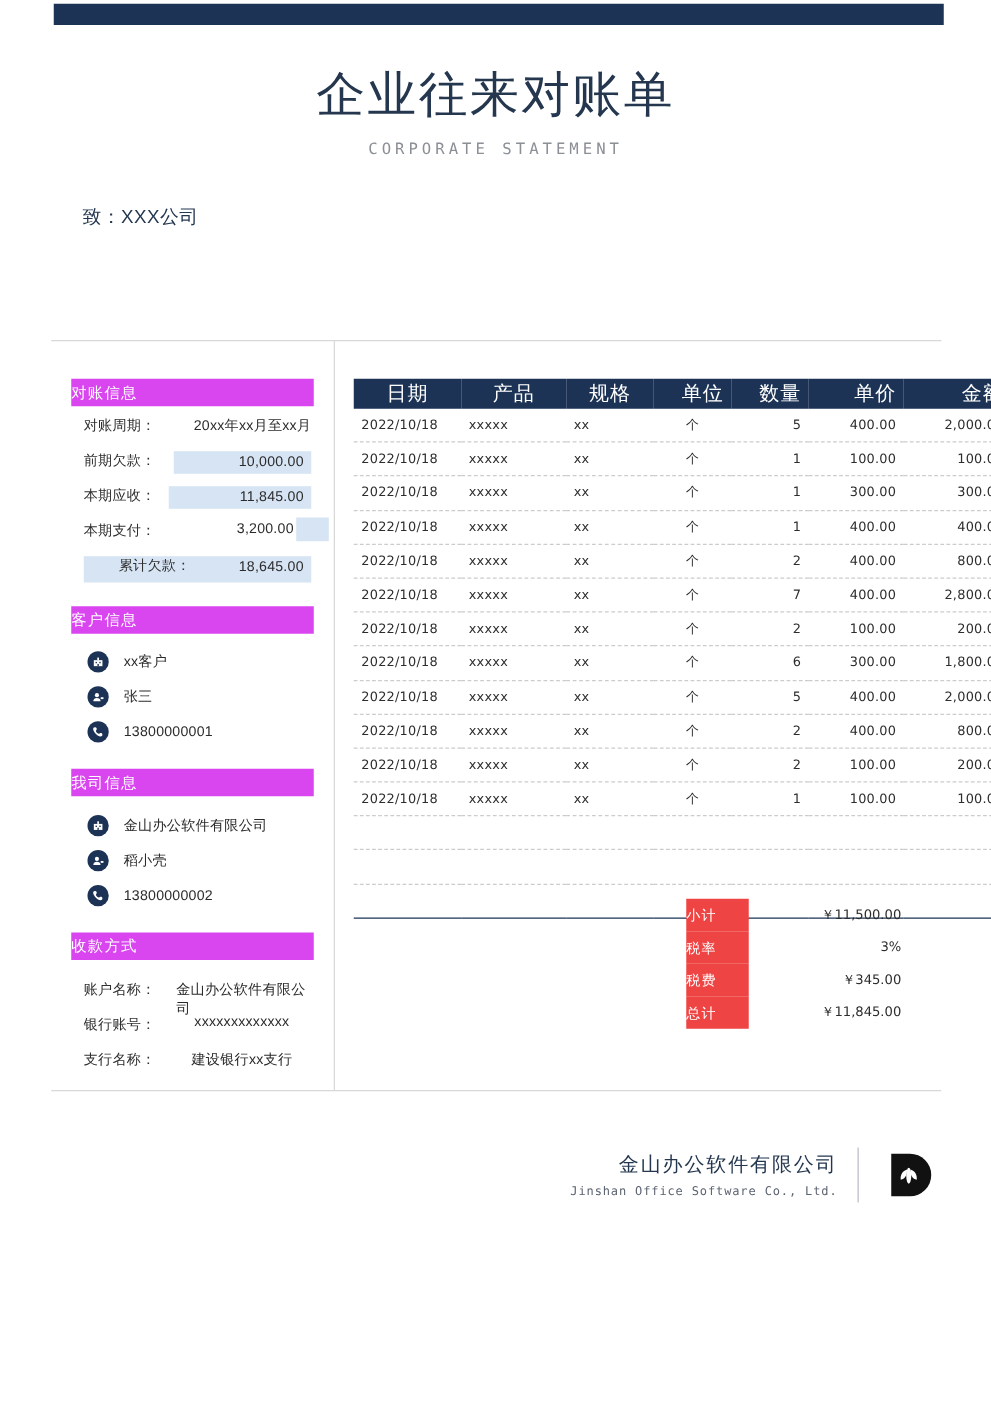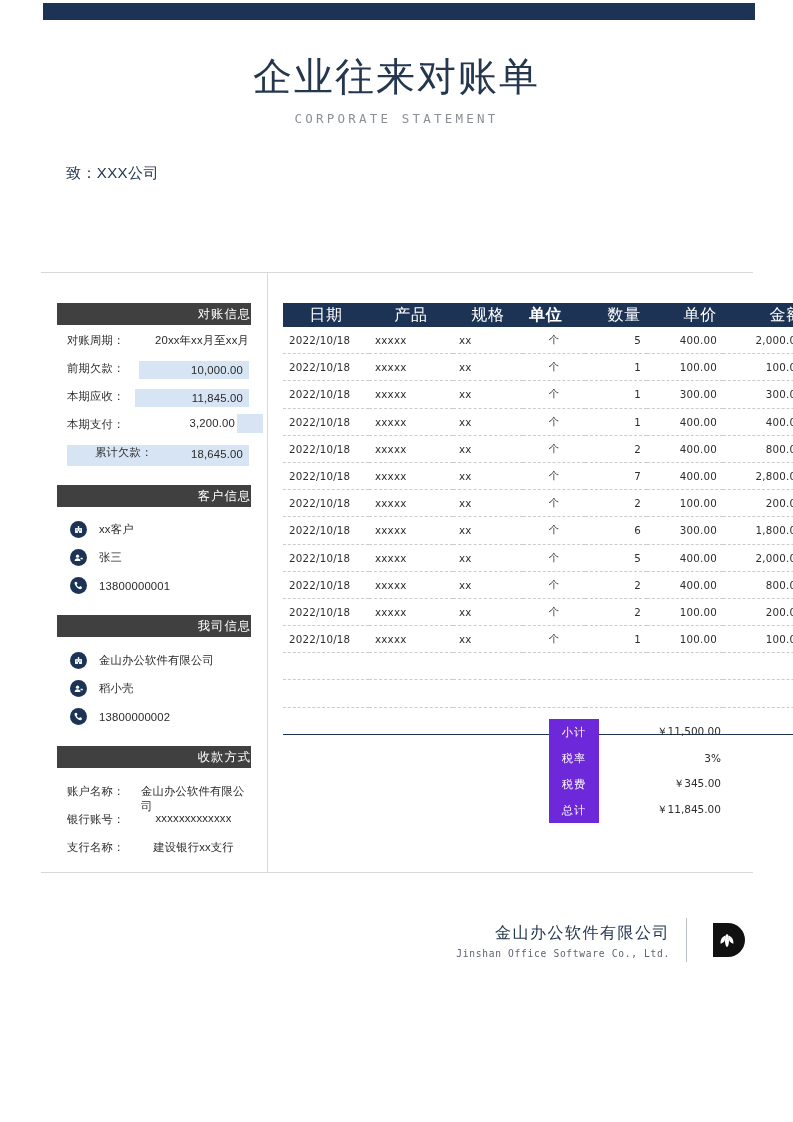--- a/index.html
+++ b/index.html
@@ -101,24 +101,24 @@
     height: 599px;
     background: #d8d8d8;
   }
 
   
   .panel-head {
     position: absolute;
     left: 57px;
     width: 194px;
     height: 22px;
-    background: #404040;
+    background: #d946ef;
     color: #ffffff;
     font-size: 12.3px;
-    text-align: right;
+    text-align: left;
     line-height: 22px;
     letter-spacing: 1px;
   }
 
   .kv-row {
     position: absolute;
     font-size: 11.3px;
     color: #2a2a2a;
     letter-spacing: 0.2px;
   }
@@ -196,40 +196,39 @@
   .c-prod   { text-align: left;   width: 72px; }
   .c-spec   { text-align: left;   width: 58px; }
   .c-unit   { text-align: center; width: 50px; }
   .c-qty    { text-align: right;  width: 50px; }
   .c-price  { text-align: right;  width: 64px; }
   .c-amt    { text-align: right;  width: 74px; }
 
   th.c-date  { text-align: center; }
   th.c-prod  { text-align: center; }
   th.c-spec  { text-align: center; }
-  th.c-unit  { text-align: left; font-weight: bold; }
+  th.c-unit  { text-align: right; }
   th.c-qty   { text-align: right; }
   th.c-price { text-align: right; }
   th.c-amt   { text-align: right; }
 
   
   .totals {
     position: absolute;
     left: 549px;
     top: 719px;
     width: 190px;
     border-collapse: collapse;
     font-size: 10.8px;
   }
   .totals td { height: 26px; padding: 0; }
   .totals .t-label {
     width: 50px;
-    background: #6d28d9;
+    background: #ef4444;
     color: #ffffff;
-    text-align: center;
     font-size: 11.2px;
     letter-spacing: 1px;
   }
   .totals .t-value {
     text-align: right;
     padding-right: 18px;
     color: #2d2d2d;
     font-family: "DejaVu Sans", "Liberation Sans", sans-serif;
     font-size: 10.5px;
   }

